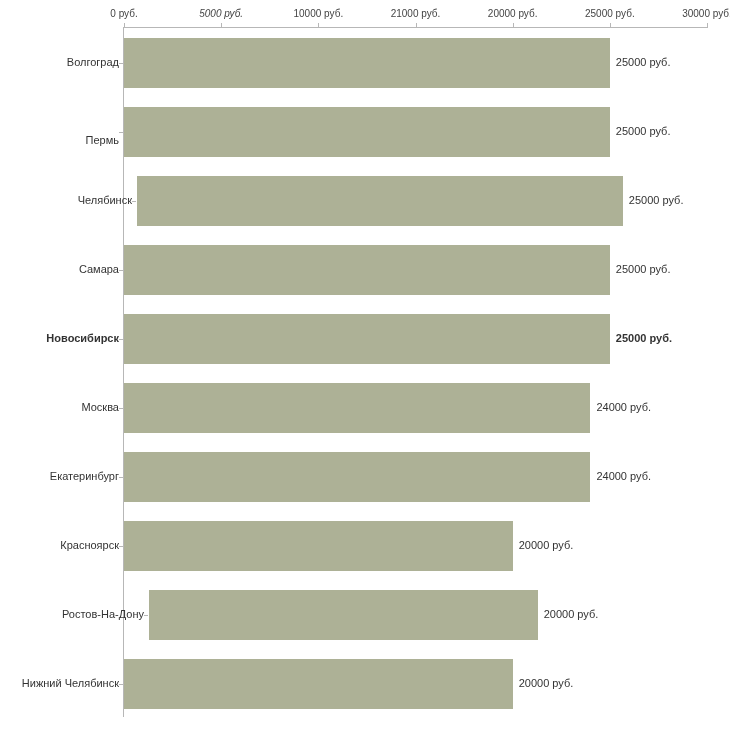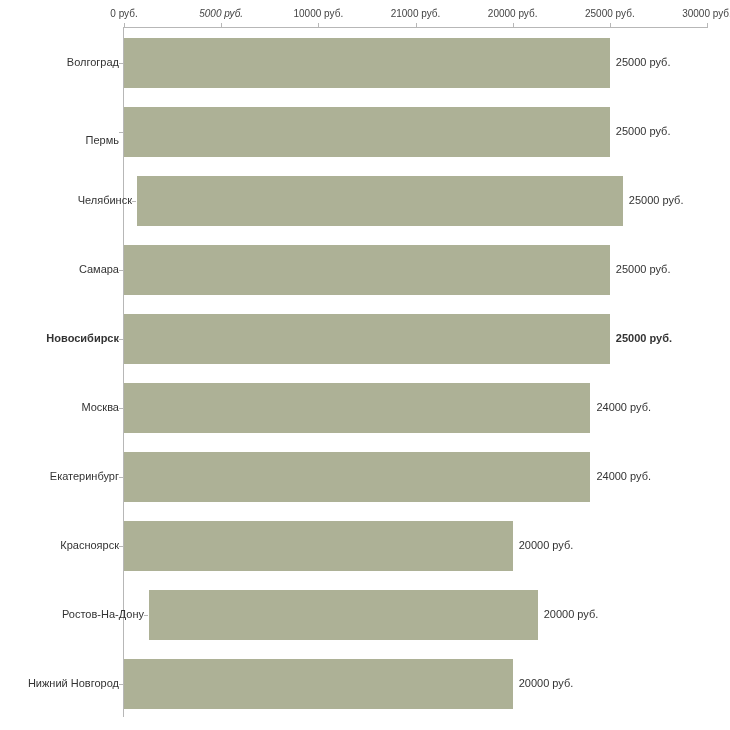--- a/index.html
+++ b/index.html
@@ -162,21 +162,21 @@
         <div class="bar" style="top: 9.5px; height: 50px; width: 388.667px; background: rgb(173, 177, 150);"></div>
         <div class="bar-value" style="left: 518.667px; top: 27.5px;">20000 руб.</div>
       </div>
       <div class="row" style="top: 552px; height: 69px; margin-left: 25px;">
         <div class="cat-label" style="top: 27.5px;">Ростов-На-Дону</div>
         <div class="cat-tick" style="top: 34.5px;"></div>
         <div class="bar" style="top: 9.5px; height: 50px; width: 388.667px; background: rgb(173, 177, 150);"></div>
         <div class="bar-value" style="left: 518.667px; top: 27.5px;">20000 руб.</div>
       </div>
       <div class="row" style="top: 621px; height: 69px;">
-        <div class="cat-label" style="top: 27.5px;">Нижний Новгород</div>
+        <div class="cat-label" style="top: 27.5px;">Нижний Челябинск</div>
         <div class="cat-tick" style="top: 34.5px;"></div>
         <div class="bar" style="top: 9.5px; height: 50px; width: 388.667px; background: rgb(173, 177, 150);"></div>
         <div class="bar-value" style="left: 518.667px; top: 27.5px;">20000 руб.</div>
       </div>
     </div>
 
 <div class="tick-mark" style="left: 124px;"></div>
     <div class="tick-mark" style="left: 221.167px;"></div>
     <div class="tick-mark" style="left: 318.333px;"></div>
     <div class="tick-mark" style="left: 415.5px;"></div>

